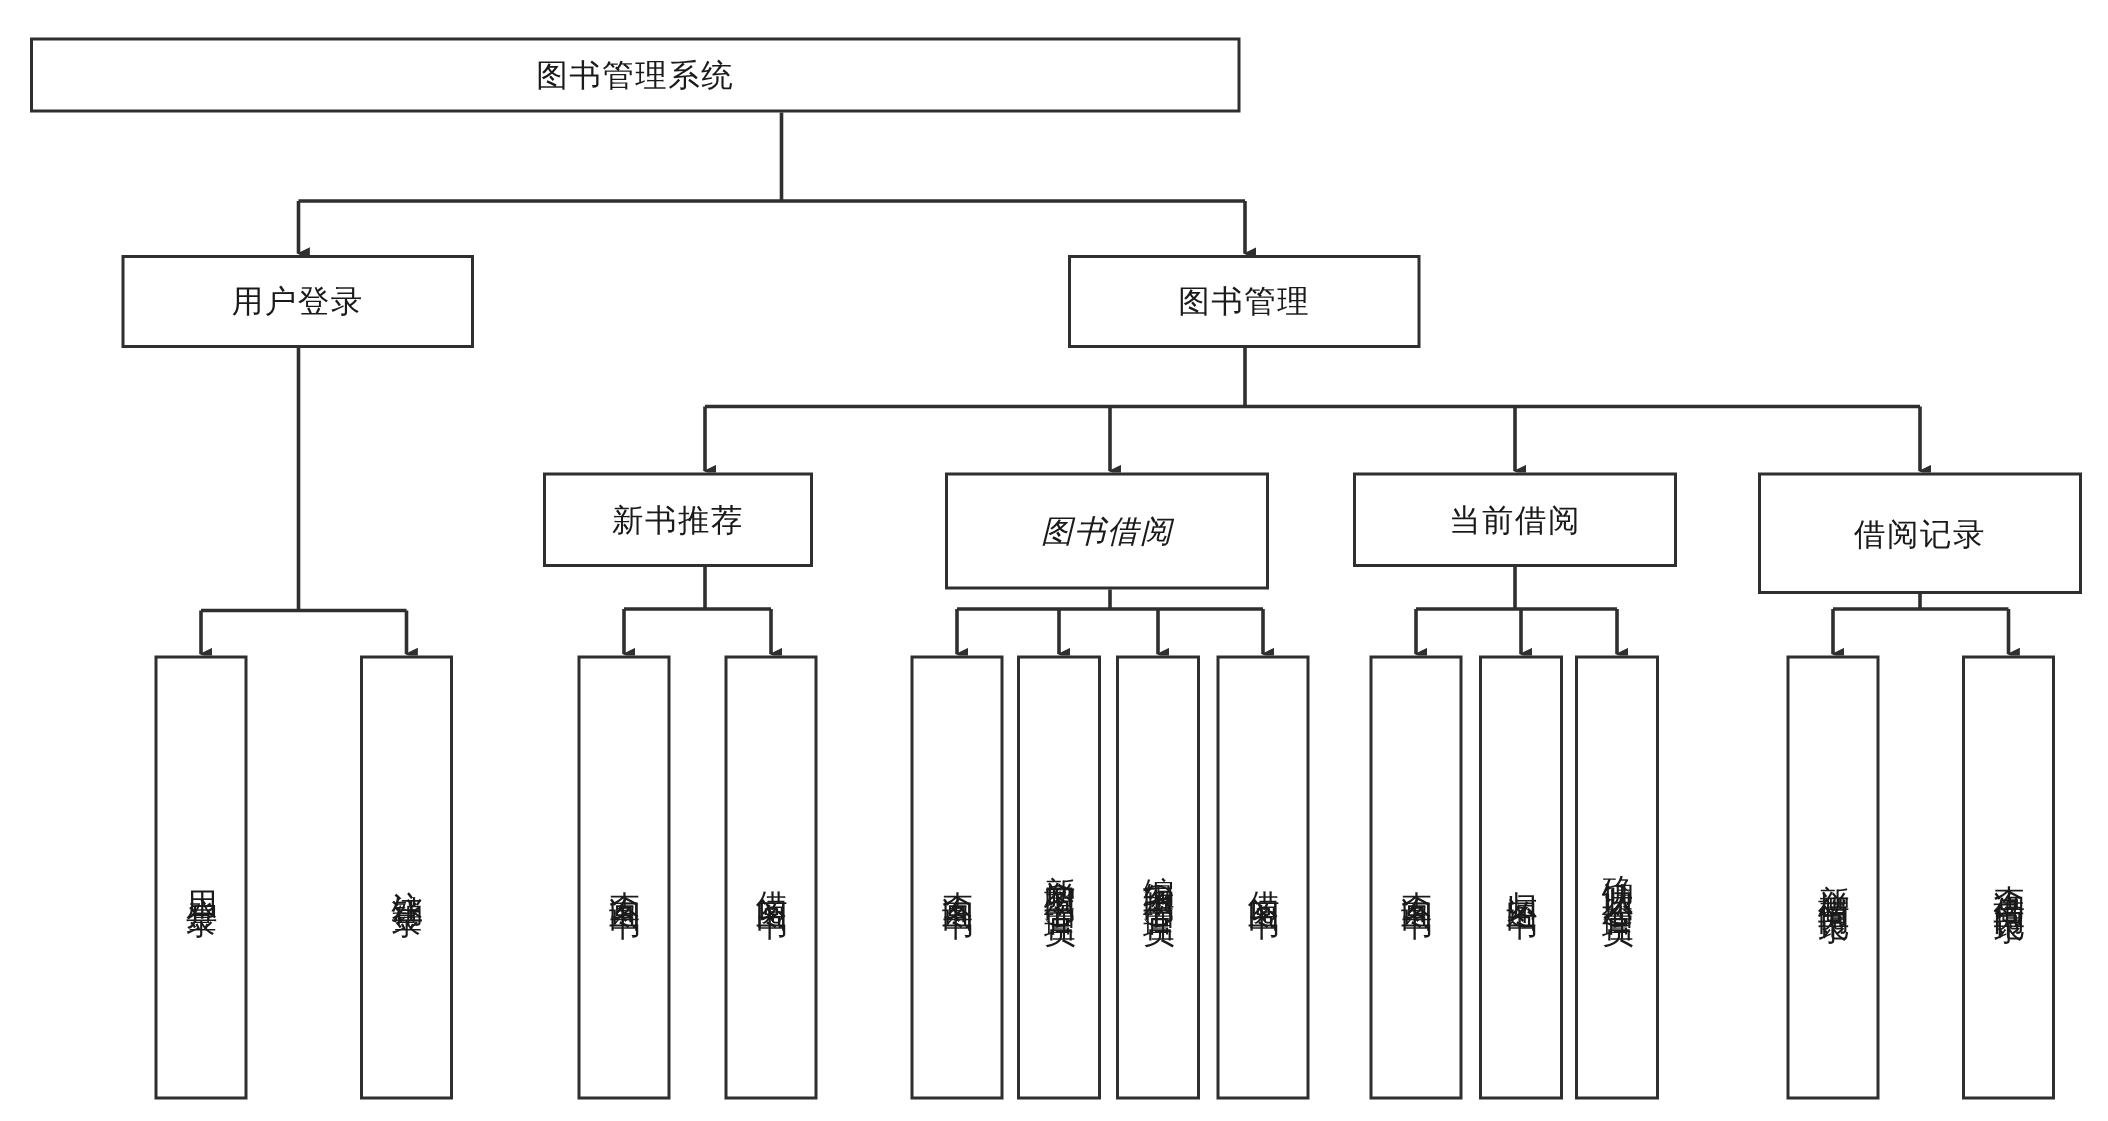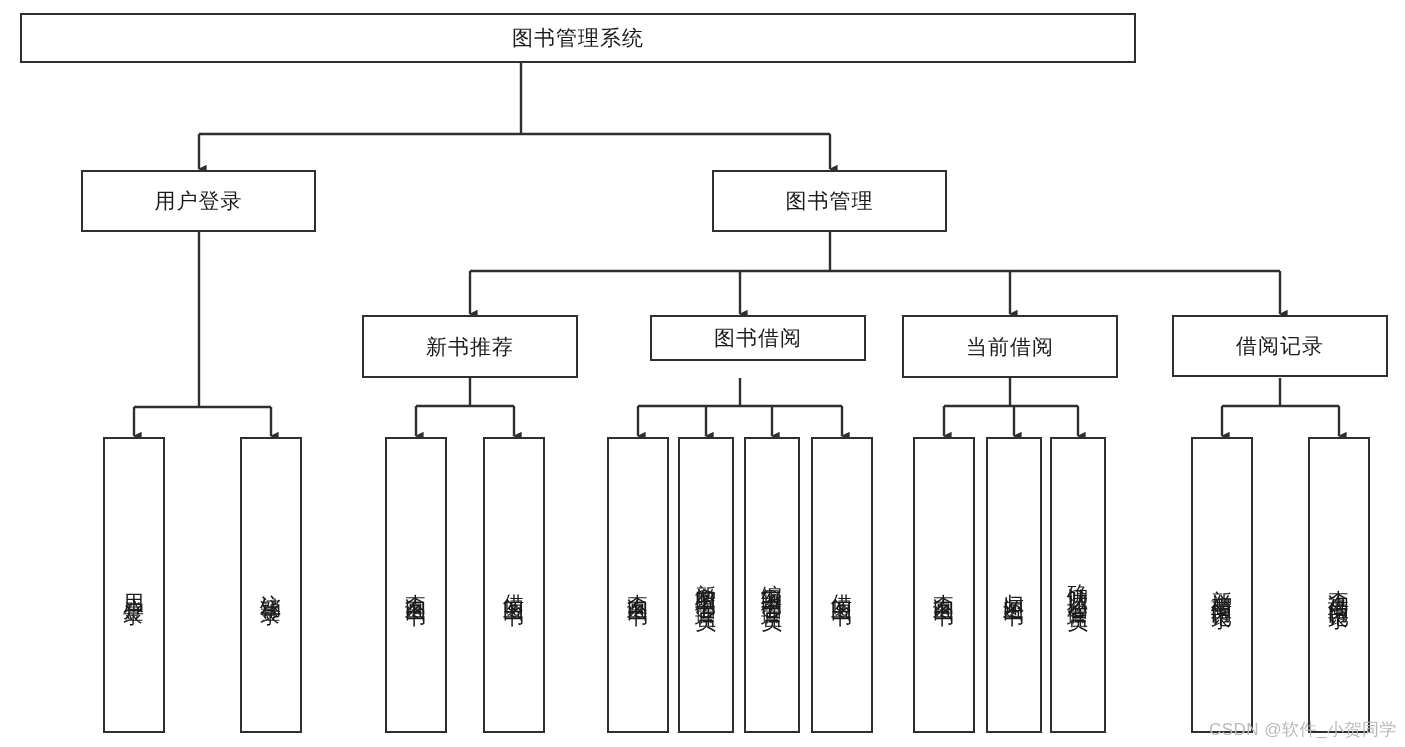--- a/index.html
+++ b/index.html
@@ -107,39 +107,39 @@
         <path d="M1014,406 L1014,436" marker-end="url(#arrow)"></path>
         <path d="M1078,406 L1078,436" marker-end="url(#arrow)"></path>
         <path d="M1280,378 L1280,406"></path>
         <path d="M1222,406 L1339,406"></path>
         <path d="M1222,406 L1222,436" marker-end="url(#arrow)"></path>
         <path d="M1339,406 L1339,436" marker-end="url(#arrow)"></path>
       </g>
   </svg>
 
   <div id="node-layer">
-      <div class="node horiz" style="left: 20px; top: 13px; width: 1116px; height: 50px;">
+      <div class="node horiz" style="left: 20px; top: 25px; width: 807px; height: 50px;">
         <span class="hlabel">图书管理系统</span>
       </div>
       <div class="node horiz" style="left: 81px; top: 170px; width: 235px; height: 62px;">
         <span class="hlabel">用户登录</span>
       </div>
       <div class="node horiz" style="left: 712px; top: 170px; width: 235px; height: 62px; align-items: center;">
         <span class="hlabel">图书管理</span>
       </div>
-      <div class="node horiz" style="left: 362px; top: 315px; width: 216px; height: 63px;">
+      <div class="node horiz" style="left: 362px; top: 315px; width: 180px; height: 63px;">
         <span class="hlabel">新书推荐</span>
       </div>
-      <div class="node horiz" style="left: 650px; top: 315px; width: 216px; height: 46px;">
+      <div class="node horiz" style="left: 630px; top: 315px; width: 216px; height: 78px; font-style: italic;">
         <span class="hlabel">图书借阅</span>
       </div>
       <div class="node horiz" style="left: 902px; top: 315px; width: 216px; height: 63px; font-family: Liberation Mono, monospace;">
         <span class="hlabel">当前借阅</span>
       </div>
-      <div class="node horiz" style="left: 1172px; top: 315px; width: 216px; height: 62px;">
+      <div class="node horiz" style="left: 1172px; top: 315px; width: 216px; height: 81px;">
         <span class="hlabel">借阅记录</span>
       </div>
       <div class="node vert" style="left: 103px; top: 437px; width: 62px; height: 296px;">
         <span class="vlabel">用户登录</span>
       </div>
       <div class="node vert" style="left: 240px; top: 437px; width: 62px; height: 296px;">
         <span class="vlabel">注销登录</span>
       </div>
       <div class="node vert" style="left: 385px; top: 437px; width: 62px; height: 296px;">
         <span class="vlabel">查询图书</span>
@@ -169,14 +169,13 @@
         <span class="vlabel">确认归还（管理员）</span>
       </div>
       <div class="node vert" style="left: 1191px; top: 437px; width: 62px; height: 296px;">
         <span class="vlabel">新增借阅记录</span>
       </div>
       <div class="node vert" style="left: 1308px; top: 437px; width: 62px; height: 296px;">
         <span class="vlabel">查询借阅记录</span>
       </div>
     </div>
 
-  <div class="watermark">CSDN @软件_小贺同学</div>
 </div>
 
 </body></html>

